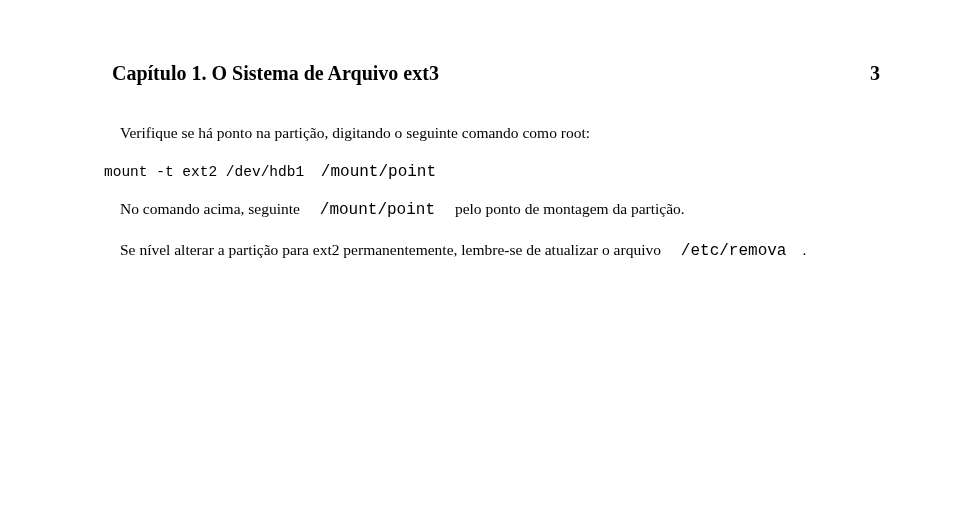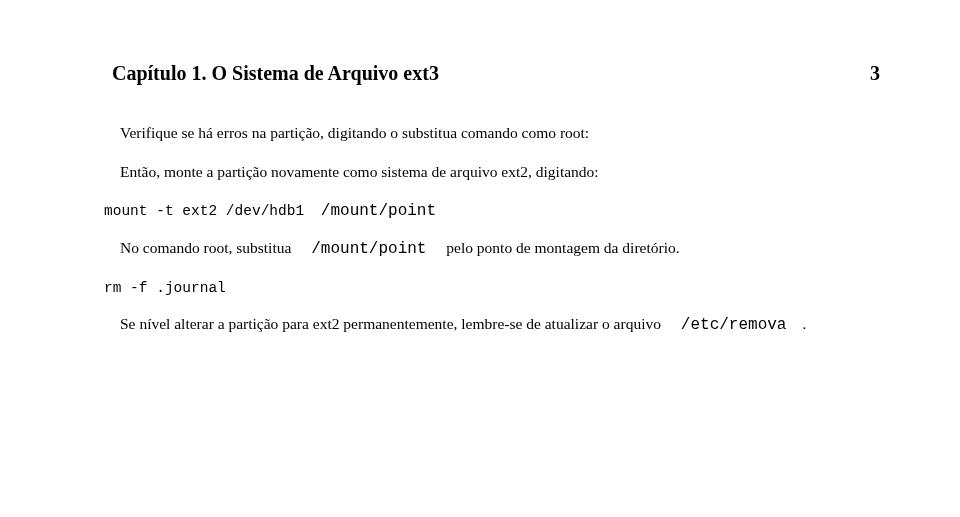--- a/index.html
+++ b/index.html
@@ -59,35 +59,31 @@
 <body>
 
 <div class="page-header">
   <span class="chapter-title">Capítulo 1. O Sistema de Arquivo ext3</span>
   <span class="page-number">3</span>
 </div>
 
 <div class="content">
 
   <p class="paragraph">
-    <span>Verifique se há erros na partição, digitando o substitua comando como root:</span>
+    <span>Verifique se há ponto na partição, digitando o seguinte comando como root:</span>
   </p>
 
 
-  <p class="paragraph">
-    <span>Então, monte a partição novamente como sistema de arquivo ext2, digitando:</span>
-  </p>
 
   <span class="code-block">mount -t ext2 /dev/hdb1 <span class="inline-code">/mount/point</span></span>
 
   <p class="paragraph-inline">
-    <span>No comando root, substitua </span><span class="inline-code">/mount/point</span><span> pelo ponto de montagem da diretório.</span>
+    <span>No comando acima, seguinte </span><span class="inline-code">/mount/point</span><span> pelo ponto de montagem da partição.</span>
   </p>
 
 
-  <span class="code-block">rm -f .journal</span>
 
 
   <p class="paragraph-inline">
     <span>Se nível alterar a partição para ext2 permanentemente, lembre-se de atualizar o arquivo </span><span class="inline-code">/etc/remova</span><span>.</span>
   </p>
 
 </div>
 
 </body></html>

